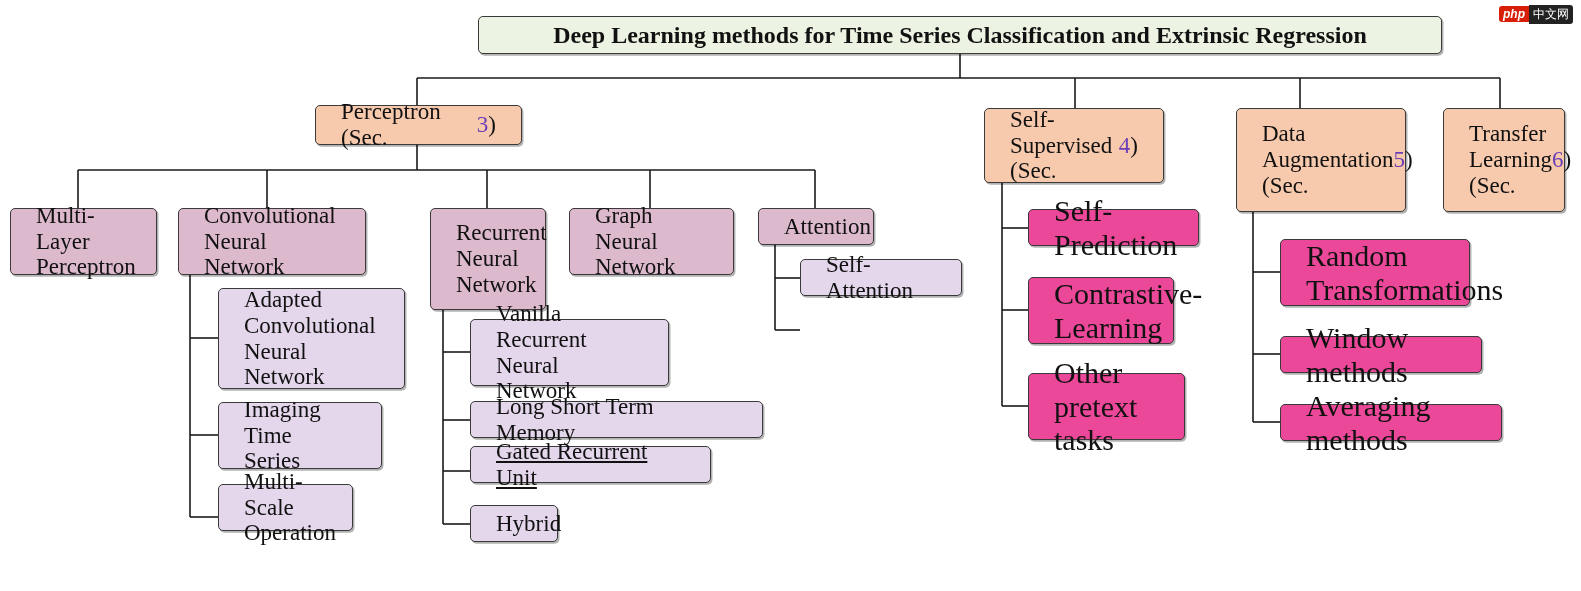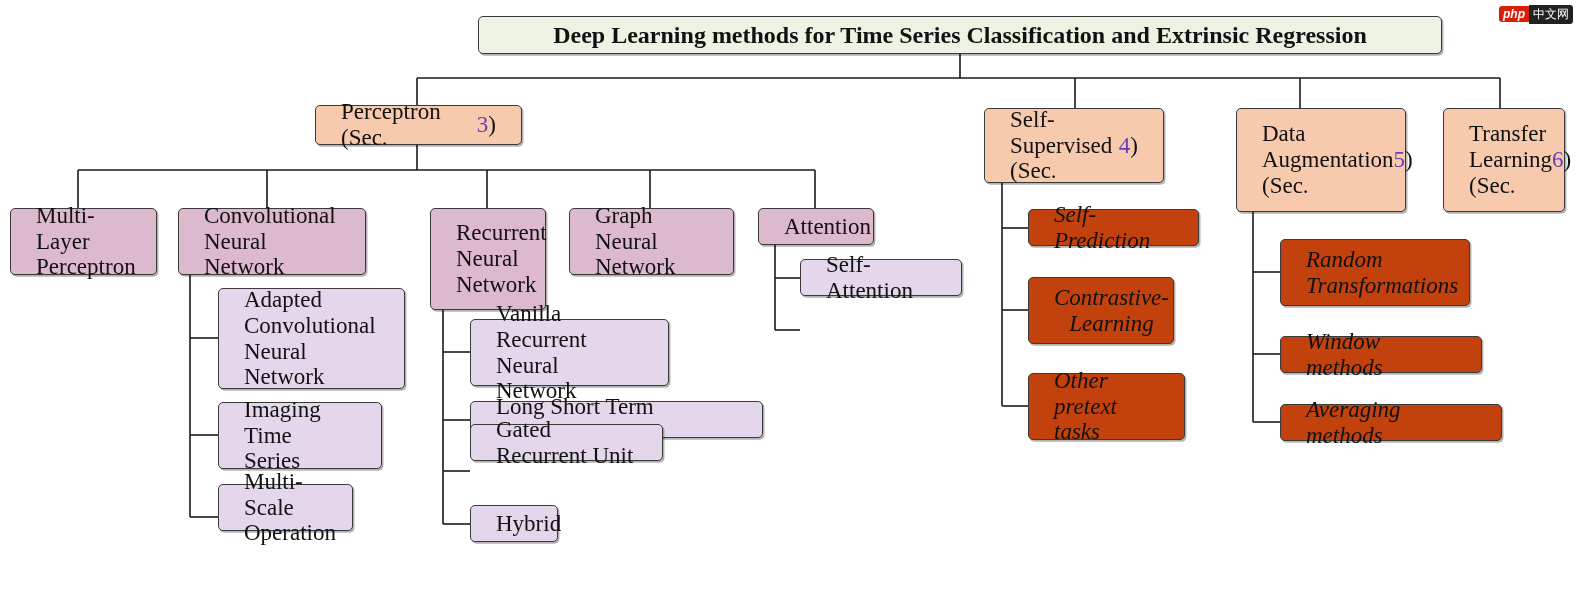--- a/index.html
+++ b/index.html
@@ -51,23 +51,22 @@
   }
   .pink {
     background: #ddb9cd;
     font-size: 23px;
   }
   .lilac {
     background: #e4d7ec;
     font-size: 23px;
   }
   .plum {
-    background: #c2410c;
-    font-size: 23px;
-    font-style: italic;
+    background: #ec4899;
+    font-size: 30px;
   }
   .secref {
     color: #6a3fb5;
   }
   .watermark {
     position: absolute;
     right: 8px;
     top: 4px;
     height: 20px;
     display: flex;
@@ -186,30 +185,30 @@
 Series</div>
 
   <div class="node lilac" style="left:218px; top:484px; width:135px; height:47px;">Multi-Scale
 Operation</div>
 
   <div class="node lilac" style="left:470px; top:319px; width:199px; height:67px;">Vanilla Recurrent
 Neural Network</div>
 
   <div class="node lilac" style="left:470px; top:401px; width:293px; height:37px;">Long Short Term Memory</div>
 
-  <div class="node lilac" style="left:470px; top:424px; width:193px; height:37px;">Gated Recurrent Unit</div>
+  <div class="node lilac" style="left:470px; top:446px; width:241px; height:37px;text-decoration:underline;">Gated Recurrent Unit</div>
 
   <div class="node lilac" style="left:470px; top:505px; width:88px; height:37px;">Hybrid</div>
 
   <div class="node lilac" style="left:800px; top:259px; width:162px; height:37px;">Self-Attention</div>
 
 
   <div class="node plum" style="left:1028px; top:209px; width:171px; height:37px;">Self-Prediction</div>
 
-  <div class="node plum" style="left:1028px; top:277px; width:146px; height:67px;text-align:center;">Contrastive-
+  <div class="node plum" style="left:1028px; top:277px; width:146px; height:67px;">Contrastive-
 Learning</div>
 
   <div class="node plum" style="left:1280px; top:239px; width:190px; height:67px;">Random
 Transformations</div>
 
   <div class="node plum" style="left:1028px; top:373px; width:157px; height:67px;">Other pretext
 tasks</div>
 
   <div class="node plum" style="left:1280px; top:336px; width:202px; height:37px;">Window methods</div>
 

